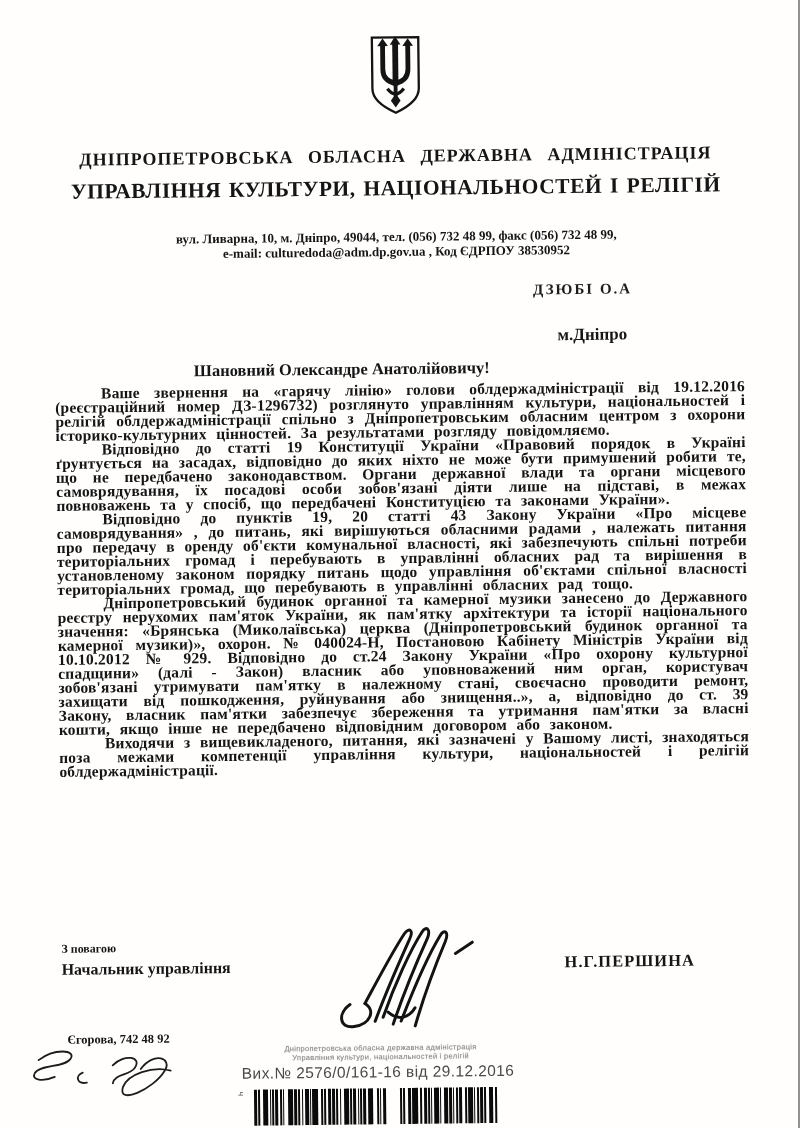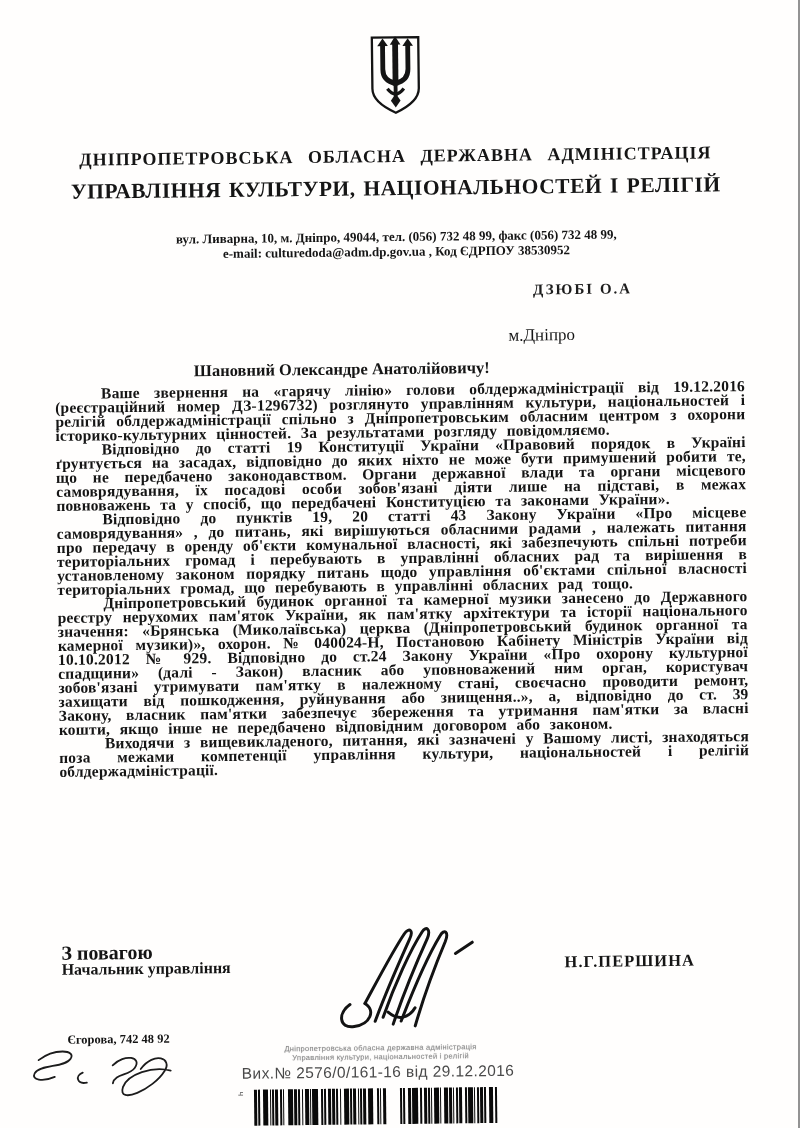--- a/index.html
+++ b/index.html
@@ -15,31 +15,31 @@
   .skew{position:absolute;inset:0;transform:rotate(-0.65deg);transform-origin:50% 50%;}
   .abs{position:absolute;}
   .center{left:0;right:0;text-align:center;}
 
   .org-line1{top:146px;font-size:18px;font-weight:bold;letter-spacing:1px;word-spacing:9px;}
   .org-line2{top:176px;font-size:21.5px;font-weight:bold;letter-spacing:0.5px;word-spacing:2px;}
   .addr-line1{top:229px;font-size:13px;font-weight:bold;}
   .addr-line2{top:244px;font-size:13px;font-weight:bold;}
 
   .addressee{left:536px;top:283px;font-size:15px;font-weight:bold;letter-spacing:2px;color:#1d1d1d;}
-  .city{left:511px;top:327px;font-size:17px;font-weight:normal;}
+  .city{left:560px;top:327px;font-size:17px;font-weight:bold;}
   .salutation{left:196px;top:359px;font-size:16.5px;font-weight:bold;}
 
   .body-text{
     left:57px;top:383px;width:690px;height:556px;overflow:hidden;
     font-size:15.5px;line-height:14px;font-weight:bold;
     text-align:justify;letter-spacing:0.2px;word-spacing:5.5px;
   }
   .body-text p{margin:0;padding:0;text-indent:46px;}
 
-  .regards{left:57px;top:938px;font-size:20px;font-weight:bold;}
+  .regards{left:57px;top:938px;font-size:12px;font-weight:bold;}
   .position{left:57px;top:957px;font-size:16px;font-weight:bold;}
   .signer{left:560px;top:954px;font-size:16.5px;font-weight:bold;letter-spacing:1px;}
 
   .executor{left:62px;top:1029px;font-size:12.5px;font-weight:bold;}
 
   .stamp-text{left:245px;top:1043px;width:260px;text-align:center;
     font-family:"Liberation Sans","DejaVu Sans",sans-serif;
     font-size:7.5px;line-height:9px;color:#8d8d8d;letter-spacing:0.3px;
     text-shadow:0 0 1px #bbb;}
   .outgoing{left:236px;top:1063px;font-family:"Liberation Sans","DejaVu Sans",sans-serif;

